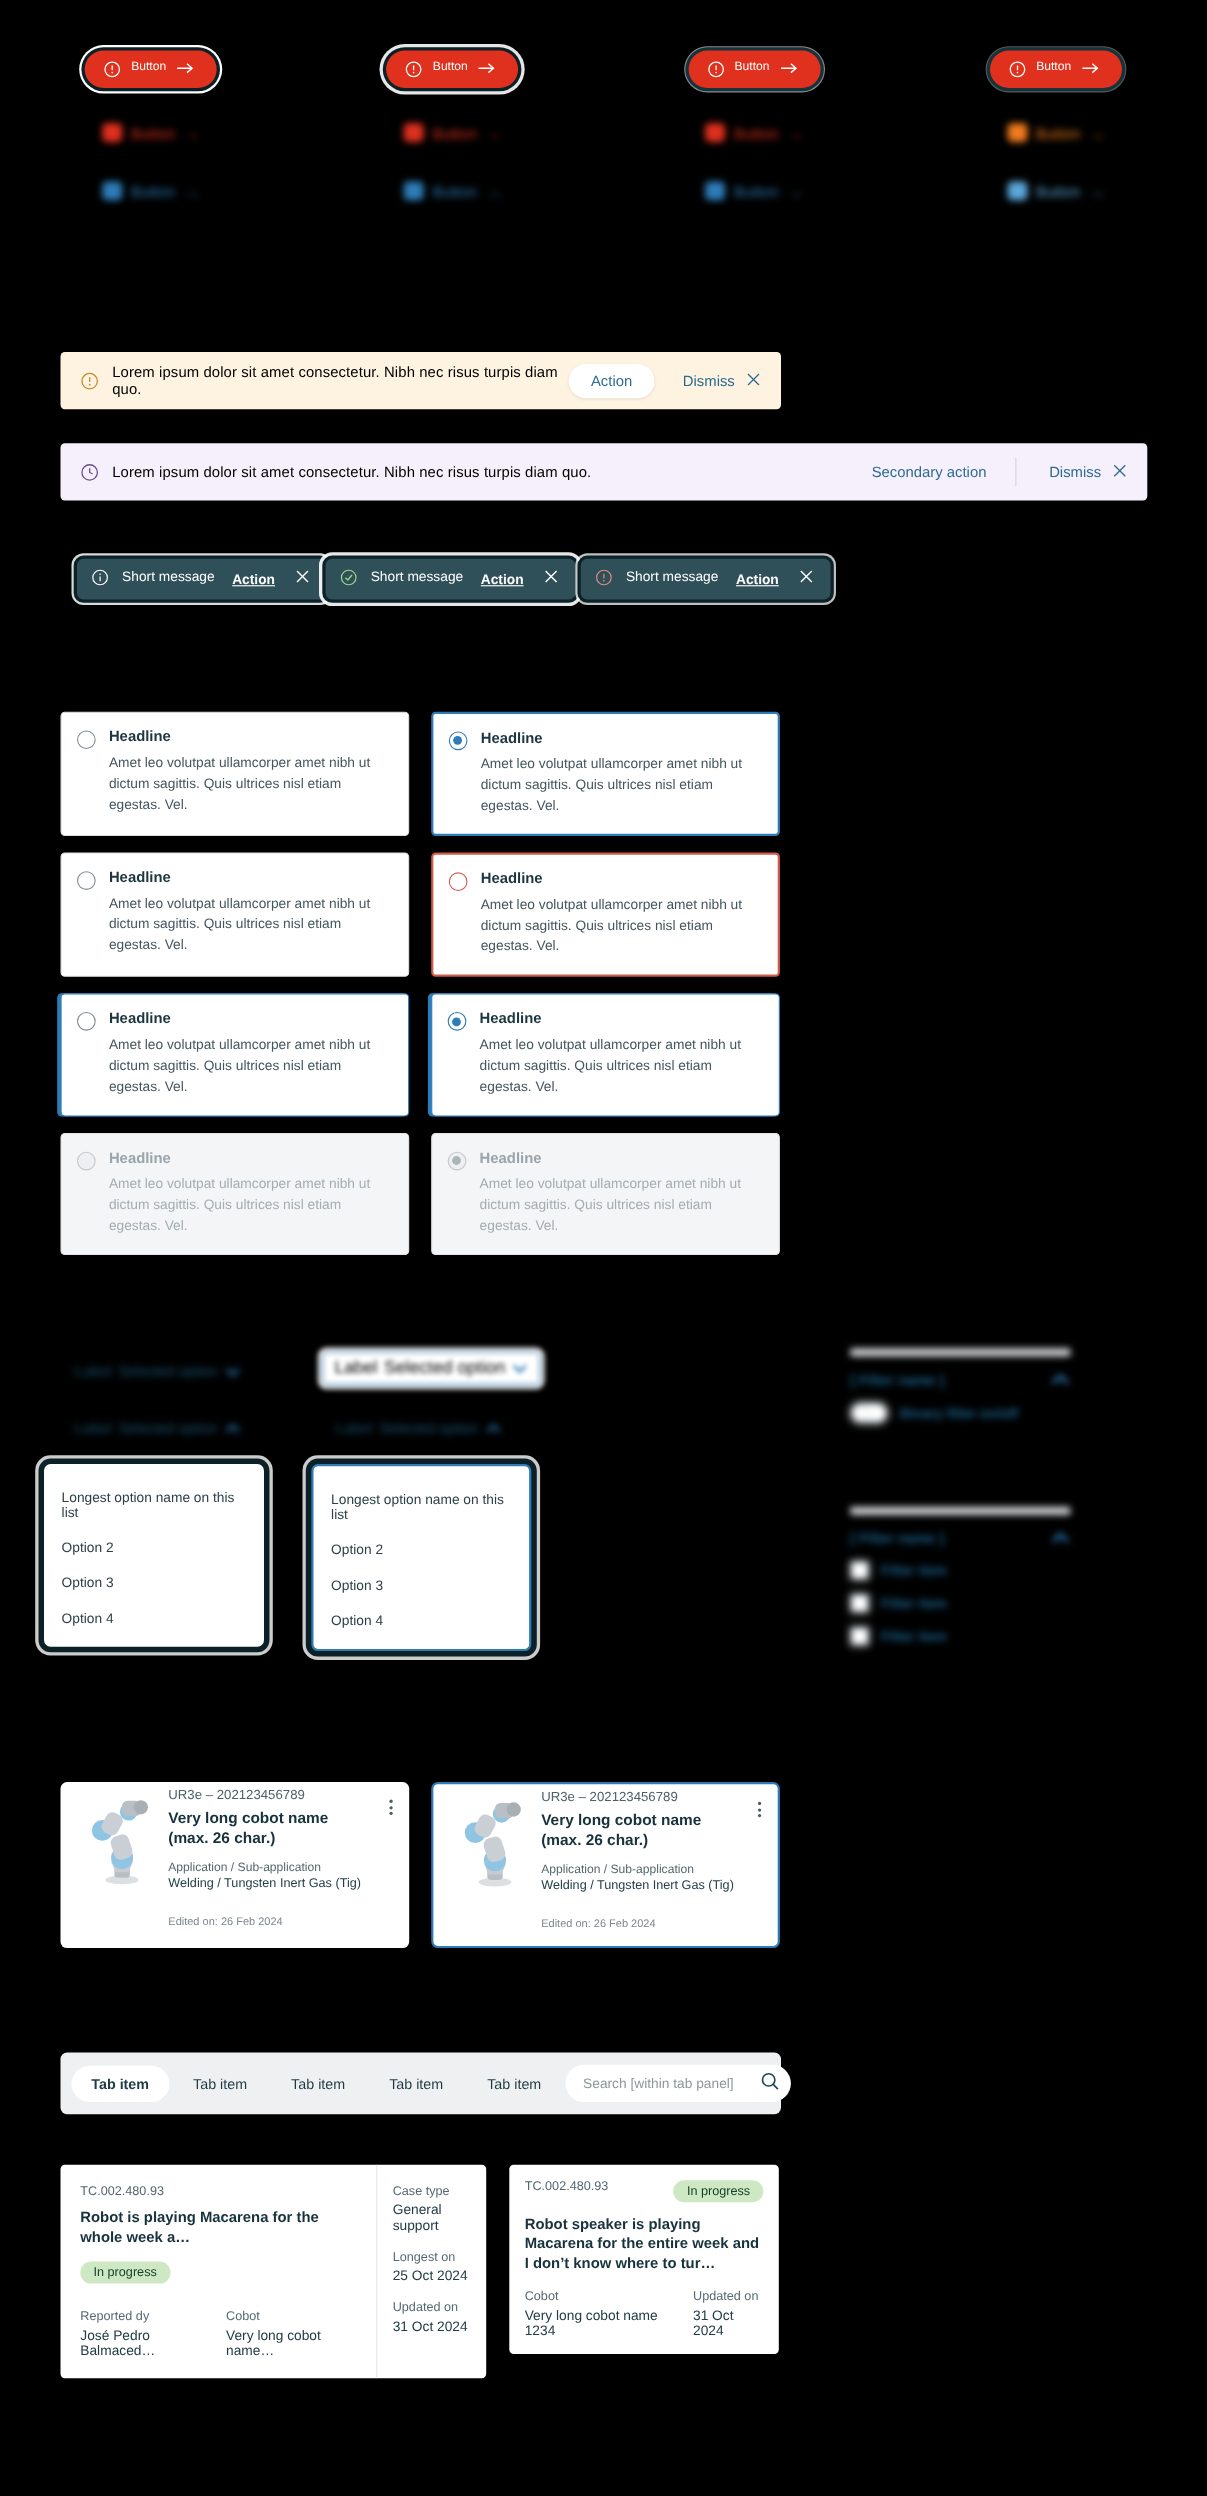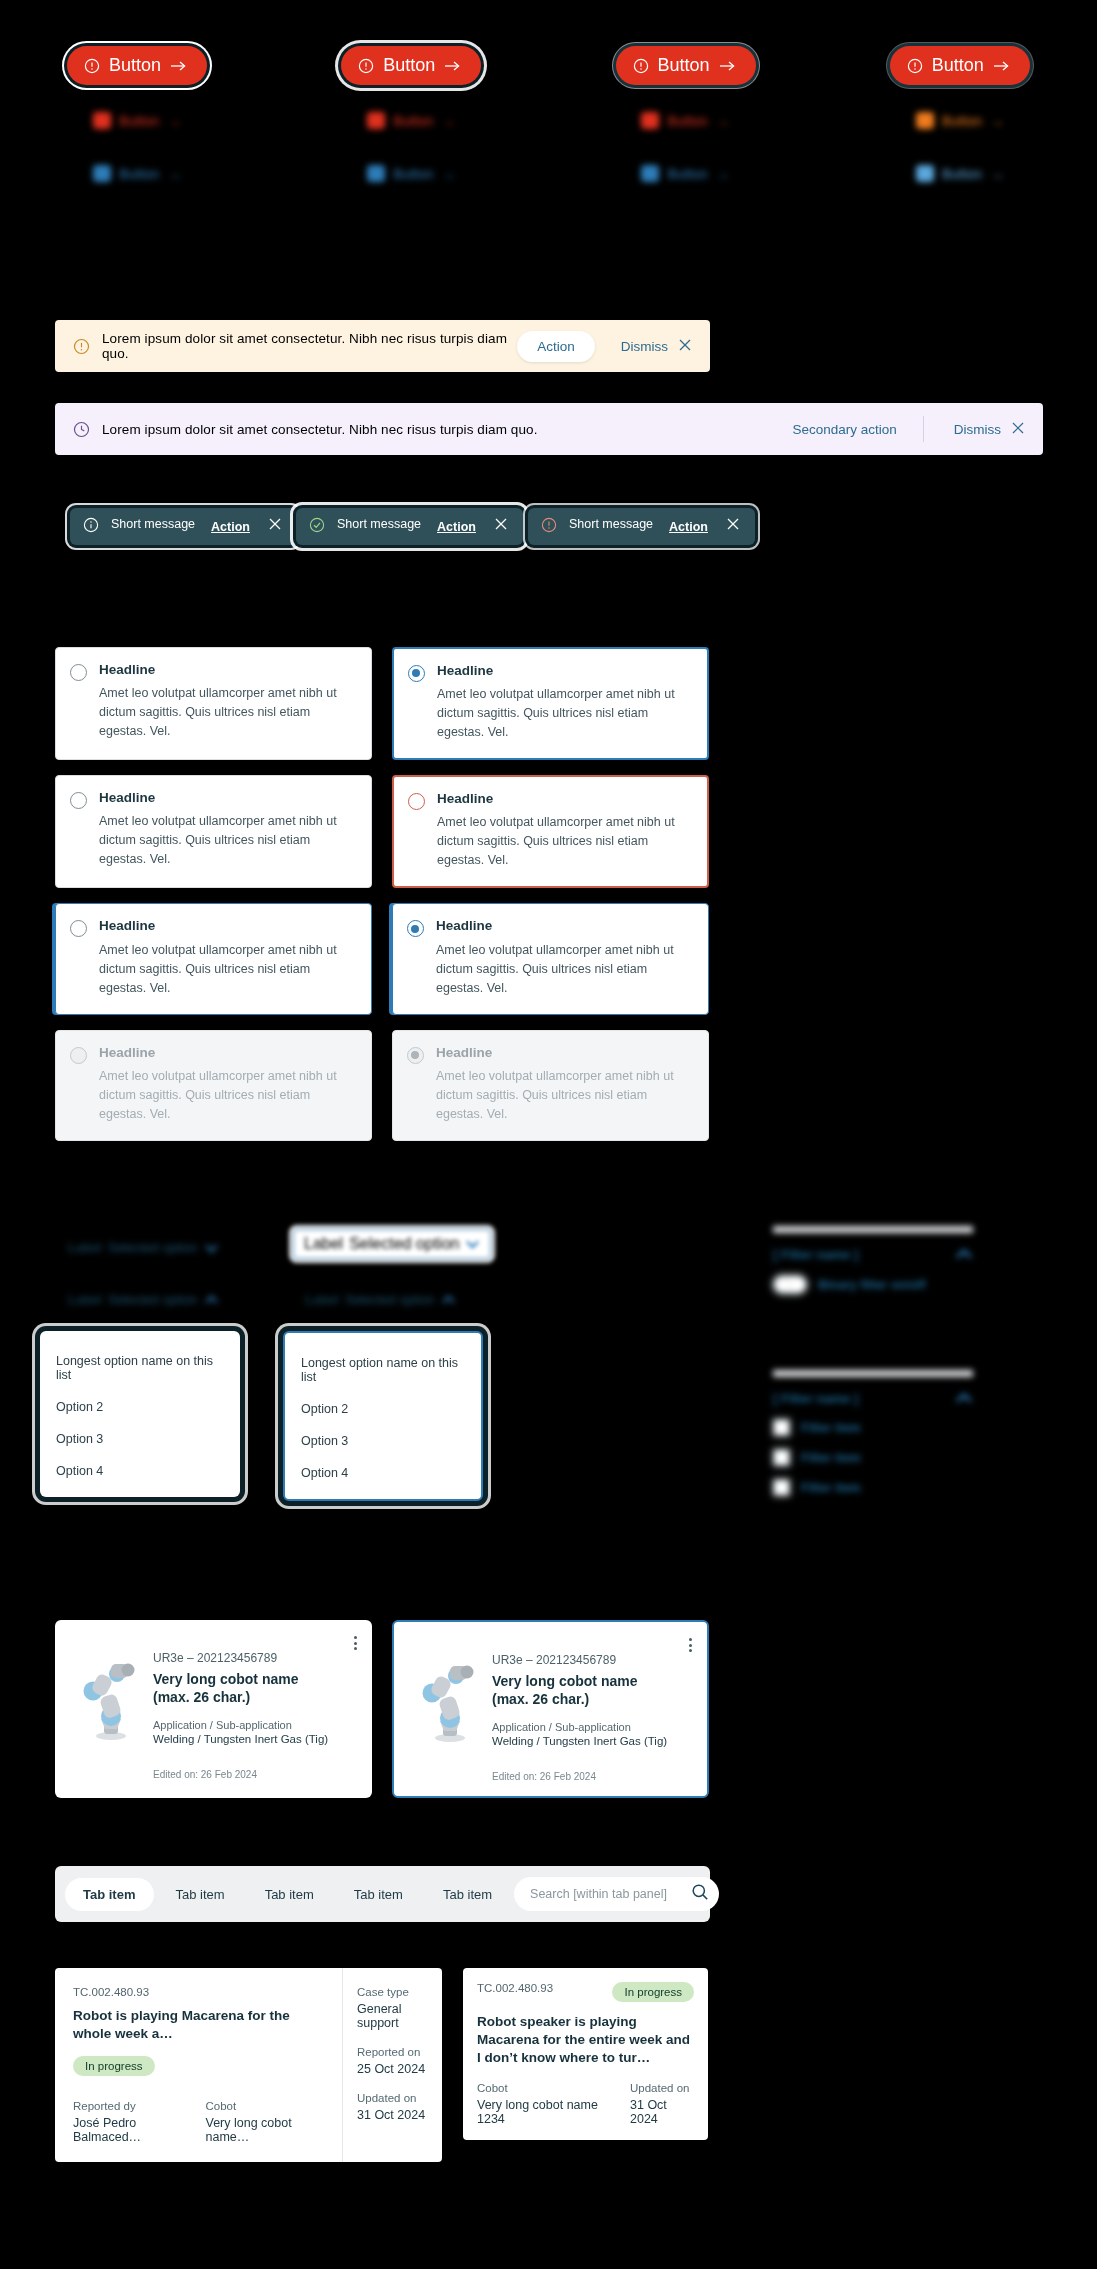--- a/index.html
+++ b/index.html
@@ -16,25 +16,25 @@
   .blur-sm { filter: blur(2.2px); }
   .blur-md { filter: blur(3.2px); }
 
   
   .btn-grid {
     position: absolute; top: 46px; left: 0; width: 1097px;
     display: grid; grid-template-columns: repeat(4, 1fr);
   }
   .btn-cell { display: flex; flex-direction: column; align-items: center; }
   .btn-primary {
-    display: inline-flex; align-items: center; gap: 9px;
+    display: inline-flex; align-items: flex-start; gap: 9px;
     background: #E0301E; color: #FFFFFF;
     border: none; border-radius: 999px;
     padding: 9px 20px 9px 17px;
-    font-size: 18px; font-family: "Liberation Sans", sans-serif;
+    font-size: 11px; font-family: "Liberation Sans", sans-serif;
     cursor: pointer; white-space: nowrap;
   }
   .btn-primary .glyph { display: inline-flex; }
   .btn-focus-a {
     box-shadow: 0 0 0 3px #0b2027, 0 0 0 5px #ffffff,
                 0 6px 10px rgba(0,0,0,.6);
   }
   .btn-focus-b {
     box-shadow: 0 0 0 3px #0b2027, 0 0 0 6px rgba(255,255,255,.9),
                 0 8px 14px rgba(0,0,0,.7);
@@ -236,21 +236,21 @@
     box-shadow: 0 0 0 3px rgba(255,255,255,.2);
   }
   .filter-opt .opt-lbl { font-size: 12.5px; color: #1B6591; font-weight: bold; }
 
   
   .cobot-grid {
     position: absolute; top: 1620px; left: 55px; width: 990px;
     display: grid; grid-template-columns: 317px 1fr; column-gap: 20px;
   }
   .cobot-card {
-    background: #FFFFFF; border-radius: 6px; padding: 31px 14px 14px 14px;
+    background: #FFFFFF; border-radius: 6px; padding: 4px 14px 14px 14px;
     display: flex; gap: 6px; position: relative;
     box-shadow: 0 2px 5px rgba(0,0,0,.22);
     min-height: 140px;
   }
   .cobot-card.sel { border: 2px solid #2D7CB8; }
   .cobot-card.w-right { width: 317px; }
   .cobot-img { flex: 0 0 auto; width: 78px; display: flex; align-items: flex-start;
                 justify-content: center; padding-top: 6px; }
   .cobot-info { flex: 1 1 auto; }
   .cobot-model { font-size: 12px; color: #4D6068; margin-bottom: 5px; }
@@ -841,21 +841,21 @@
           <div class="t-mvalue">Very long cobot name…</div>
         </div>
       </div>
     </div>
     <div class="tw-side">
       <div class="blk">
         <div class="t-mlabel">Case type</div>
         <div class="t-mvalue">General support</div>
       </div>
       <div class="blk">
-        <div class="t-mlabel">Reported on</div>
+        <div class="t-mlabel">Longest on</div>
         <div class="t-mvalue">25 Oct 2024</div>
       </div>
       <div class="blk">
         <div class="t-mlabel">Updated on</div>
         <div class="t-mvalue">31 Oct 2024</div>
       </div>
     </div>
   </div>
 
   <div class="ticket-compact">

